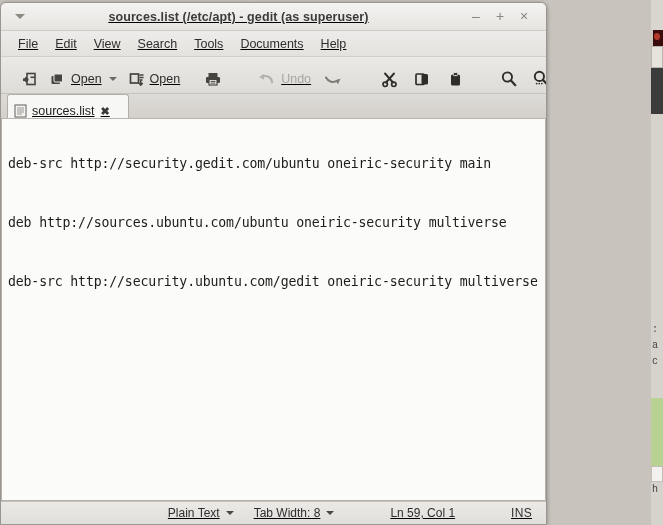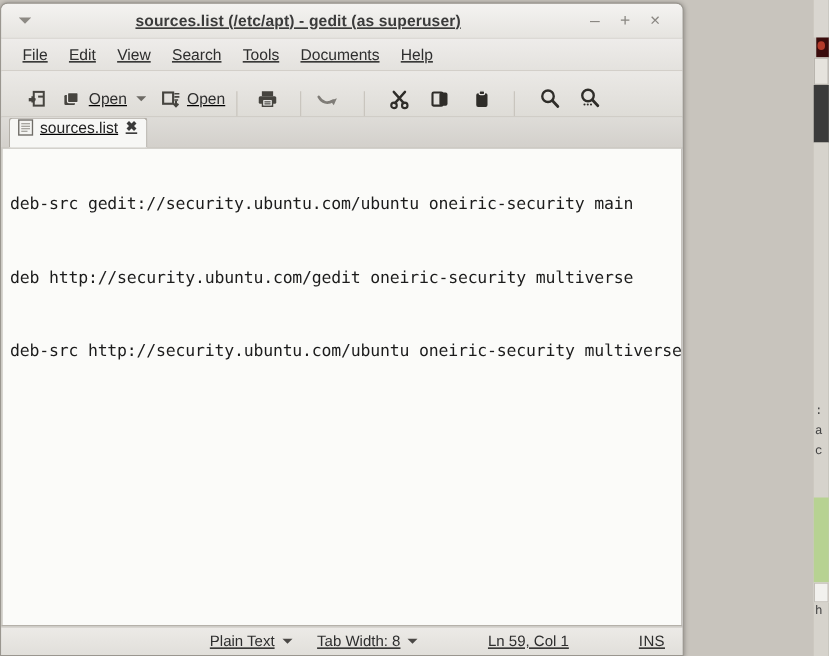--- a/index.html
+++ b/index.html
@@ -109,27 +109,27 @@
   
   #tabbar {
     height: 24px; flex: 0 0 24px;
     background: linear-gradient(to bottom,#dedcd8 0%, #d3d0cb 100%);
     border-bottom: 1px solid #b9b5ae;
     display: flex; align-items: flex-end;
     padding-left: 6px;
     user-select: none;
   }
   #tab-sources {
-    display: flex; align-items: flex-start;
+    display: flex; align-items: flex-end;
     height: 23px;
     background: #f7f7f5;
     border: 1px solid #b2aea7;
     border-bottom: none;
     border-radius: 3px 3px 0 0;
-    padding: 0 7px 0 6px;
+    padding: 0 18px 0 6px;
     cursor: default;
   }
   #tab-label { font-size: 12.5px; color: #222; margin: 0 6px 0 5px; white-space: nowrap; }
   #tab-close { font-size: 11px; color: #3a3a3a; font-weight: bold; }
 
   
   #editor-wrap {
     flex: 1 1 auto;
     background: #fbfbf9;
     border: 1px solid #b5b1aa;
@@ -250,20 +250,29 @@
           <rect x="4.5" y="2" width="9" height="4" fill="#46443f"></rect>
           <rect x="2" y="6" width="14" height="6" rx="1.2" fill="#46443f"></rect>
           <rect x="5" y="8.5" width="8" height="5.5" fill="#fbfbf9" stroke="#46443f" stroke-width="1.2"></rect>
           <path d="M6.5 10.4 h5 M6.5 12.1 h5" stroke="#46443f" stroke-width="1"></path>
         </svg>
       </span>
     </div>
 
     <div class="tb-sep" style="margin-left:12px;"></div>
 
+    <div class="tb" style="margin-left:8px;">
+      <span>
+        <svg width="20" height="17" viewBox="0 0 20 17">
+          <path d="M16 11.5 C16 6 11 4.2 6 5.5" stroke="#b5b2ad" stroke-width="2.1" fill="none" stroke-linecap="round"></path>
+          <path d="M3 6.2 L8.2 2.8 L8 8.6 Z" fill="#b5b2ad"></path>
+        </svg>
+      </span>
+      <span class="tb-label dim">Undo</span>
+    </div>
 
     <div class="tb" style="margin-left:2px;">
       <span>
         <svg width="20" height="17" viewBox="0 0 20 17">
           <path d="M3 6.5 C5.5 11 10 12.5 14.5 9.5" stroke="#7f7c77" stroke-width="2.1" fill="none" stroke-linecap="round"></path>
           <path d="M17.5 7.5 L12.3 9.6 L15 13.2 Z" fill="#7f7c77"></path>
         </svg>
       </span>
     </div>
 
@@ -329,23 +338,23 @@
           <path d="M3 4 h7 M3 6 h7 M3 8 h7 M3 10 h5" stroke="#8d8a85" stroke-width="0.9"></path>
         </svg>
       </span>
       <span id="tab-label">sources.list</span>
       <span id="tab-close">✖</span>
     </div>
   </div>
 
   <div id="editor-wrap">
     <div id="text-area">
-      <div class="line">deb-src gedit://security.ubuntu.com/ubuntu oneiric-security main</div>
-      <div class="line">deb http://security.ubuntu.com/gedit oneiric-security multiverse</div>
-      <div class="line">deb-src http://security.ubuntu.com/ubuntu oneiric-security multiverse</div>
+      <div class="line">deb-src http://security.gedit.com/ubuntu oneiric-security main</div>
+      <div class="line">deb http://sources.ubuntu.com/ubuntu oneiric-security multiverse</div>
+      <div class="line">deb-src http://security.ubuntu.com/gedit oneiric-security multiverse</div>
       
       
       
       
       
       
       
       
       
       

